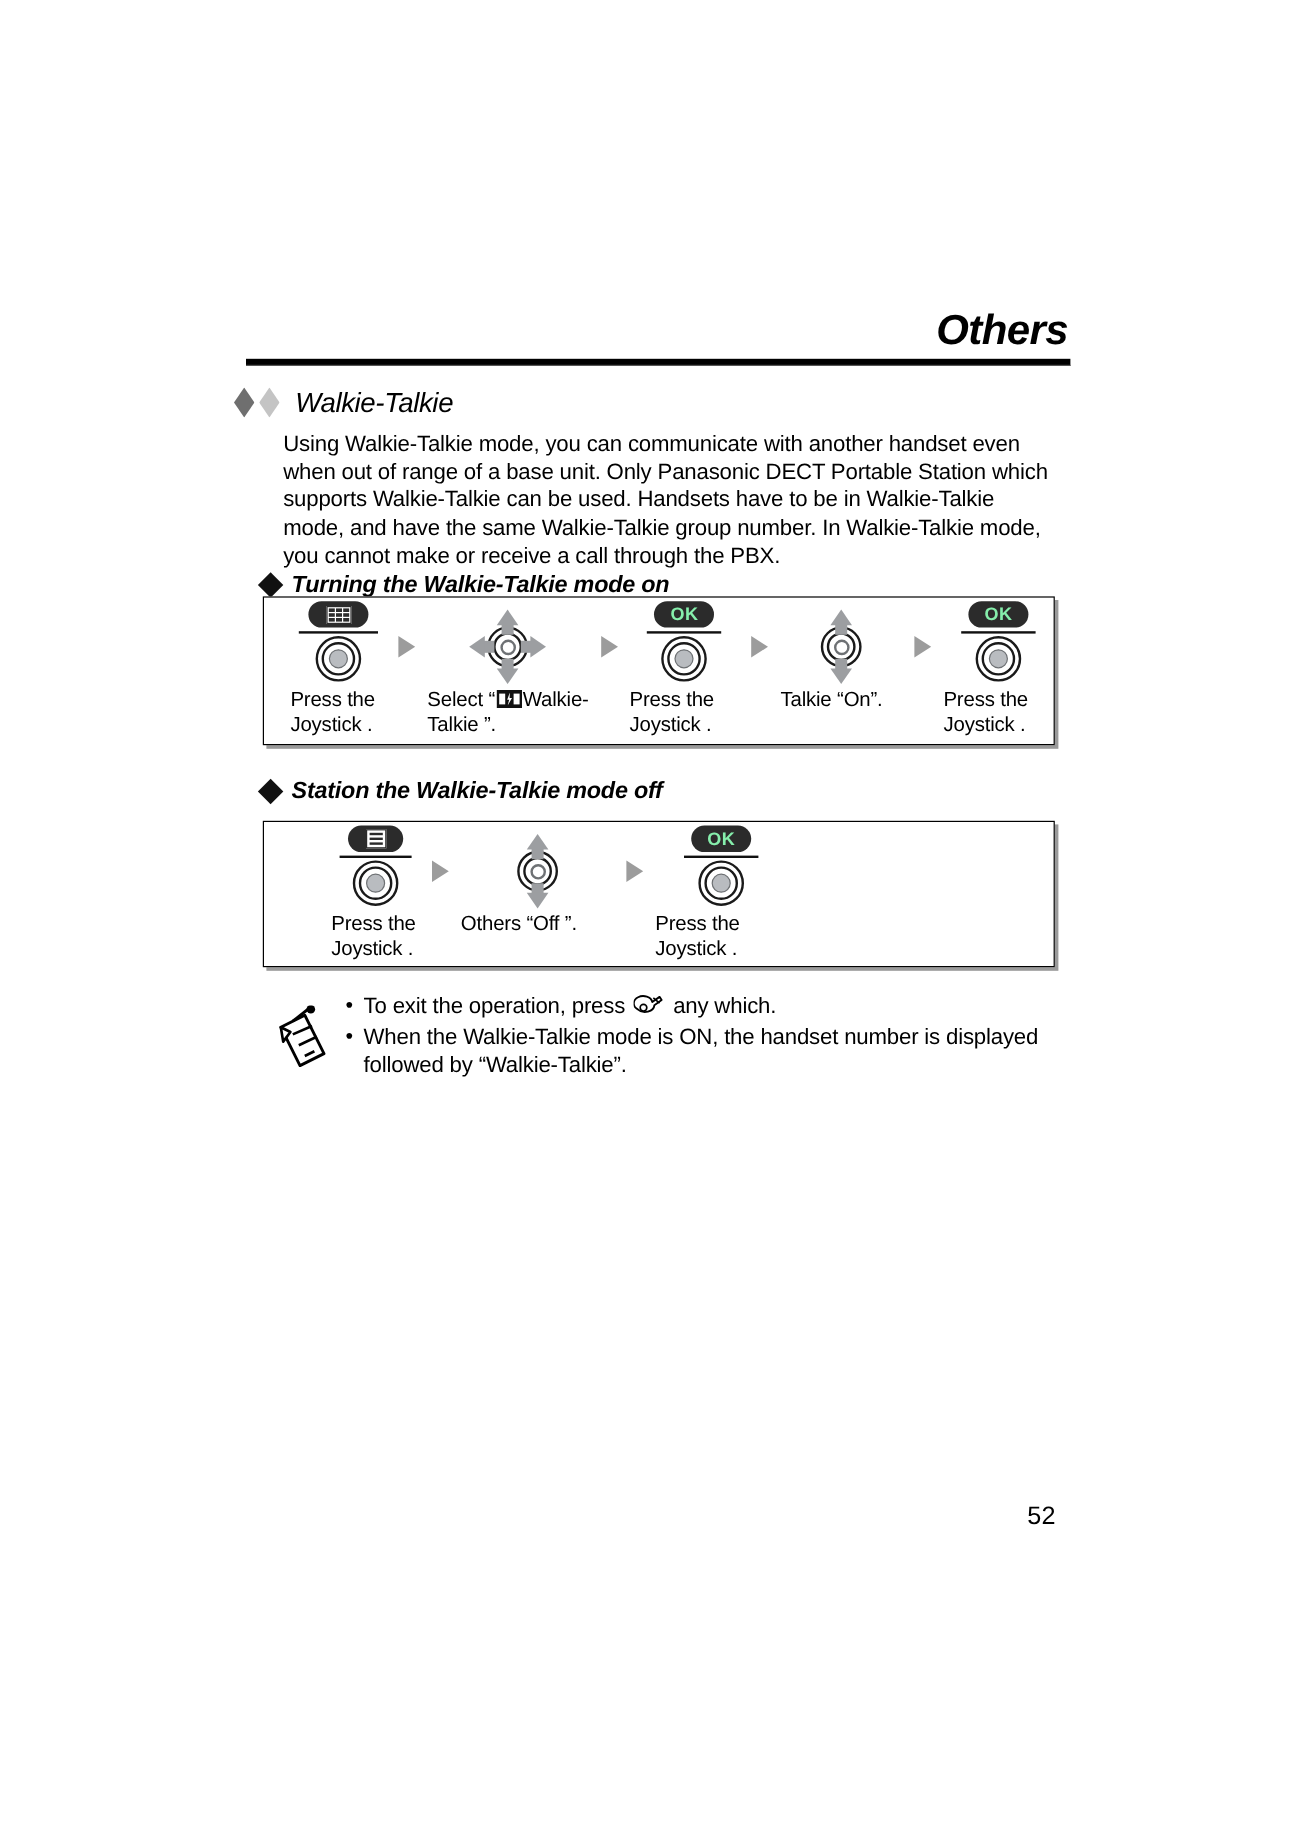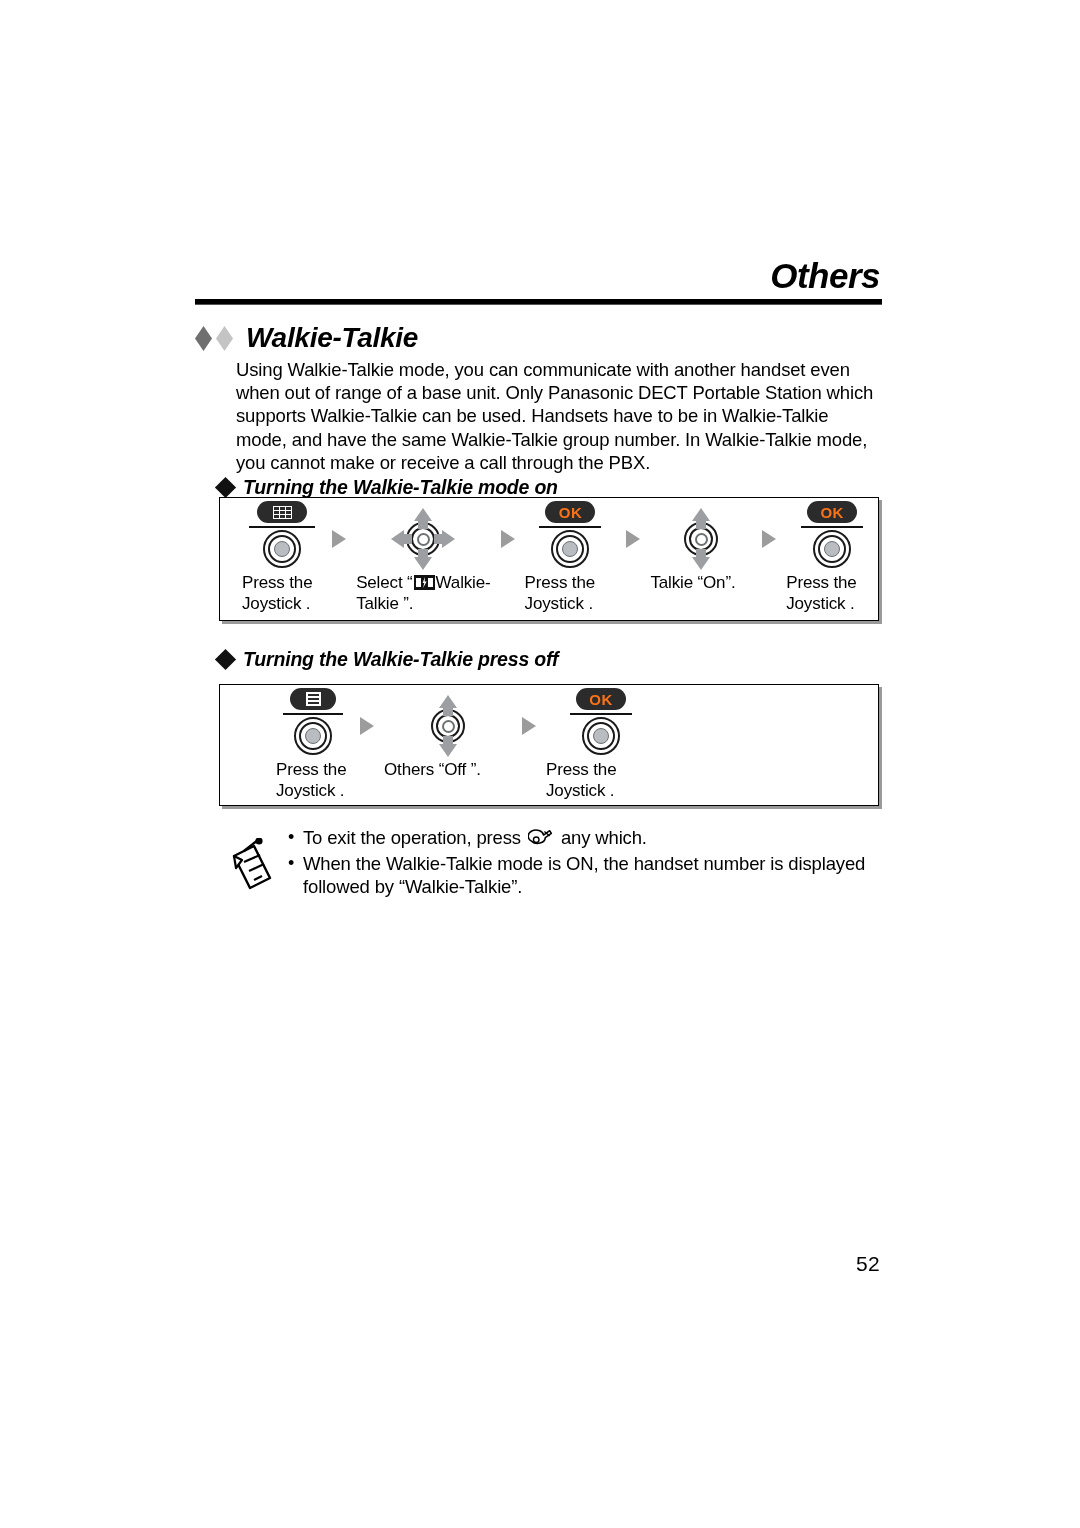--- a/index.html
+++ b/index.html
@@ -19,21 +19,21 @@
   .page {
     position: absolute;
     left: 0; top: 0;
     width: 1080px;
     height: 1528px;
   }
 
   
   .header {
     position: absolute;
-    left: 195px;
+    left: 205px;
     top: 258px;
     width: 687px;
   }
   .header-title {
     text-align: right;
     font-size: 35px;
     font-weight: bold;
     font-style: italic;
     letter-spacing: -0.5px;
     line-height: 1;
@@ -56,22 +56,22 @@
     gap: 9px;
   }
   .dia {
     width: 17px;
     height: 25px;
     transform: rotate(0deg);
   }
   .dia-dark { }
   .dia-light { margin-left: -5px; }
   .section-head-text {
-    font-size: 28px;
-    font-weight: bold;
+    font-size: 23px;
+    font-weight: normal;
     font-style: italic;
     letter-spacing: -0.3px;
     margin-left: 4px;
   }
 
   
   .intro {
     position: absolute;
     left: 236px;
     top: 358px;
@@ -171,21 +171,21 @@
     border-radius: 14px;
     height: 22px;
     min-width: 50px;
     display: flex;
     align-items: center;
     justify-content: center;
     padding: 0 9px;
     box-sizing: border-box;
   }
   .pill-ok {
-    color: #f97316;
+    color: #86efac;
     font-size: 15px;
     font-weight: bold;
     letter-spacing: 0.4px;
     line-height: 1;
   }
   .pill-grid {
     width: 21px; height: 15px;
     background: #ffffff;
     border: 1.5px solid #2b2b2b;
     box-sizing: border-box;
@@ -551,21 +551,21 @@
           <div>Press the</div>
           <div>Joystick .</div>
         </div>
       </div>
 
     </div>
   </div>
 
   <div class="sub-head" id="subhead-off">
     <span class="dia-solid"></span>
-    <span class="sub-head-text">Turning the Walkie-Talkie press off</span>
+    <span class="sub-head-text">Station the Walkie-Talkie mode off</span>
   </div>
 
   <div class="proc-box" id="box-off">
     <div class="steps">
 
       <div class="step" style="width:130px; padding-left:56px;">
         <div class="step-icon-wrap">
           <div class="key-col">
             <div class="pill" style="min-width:46px;">
               <span class="pill-list">

